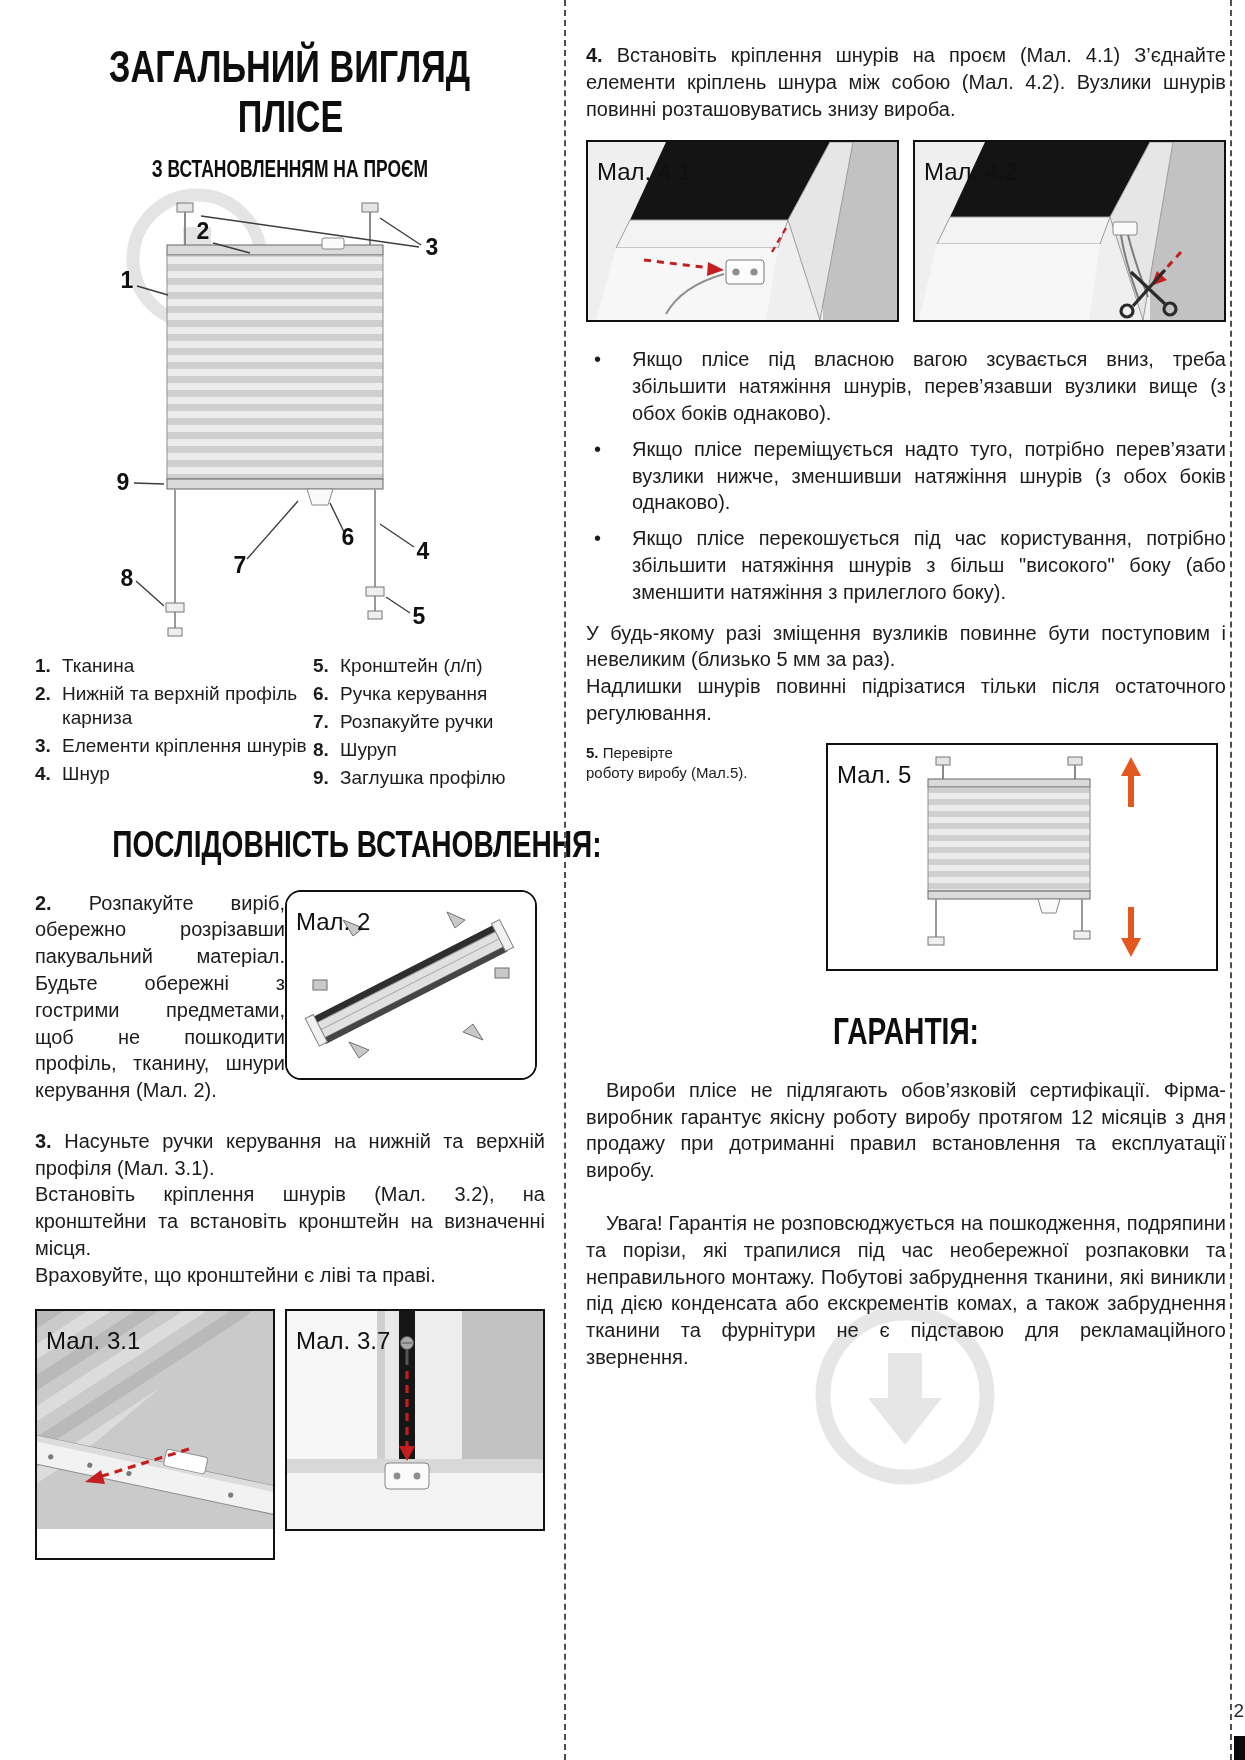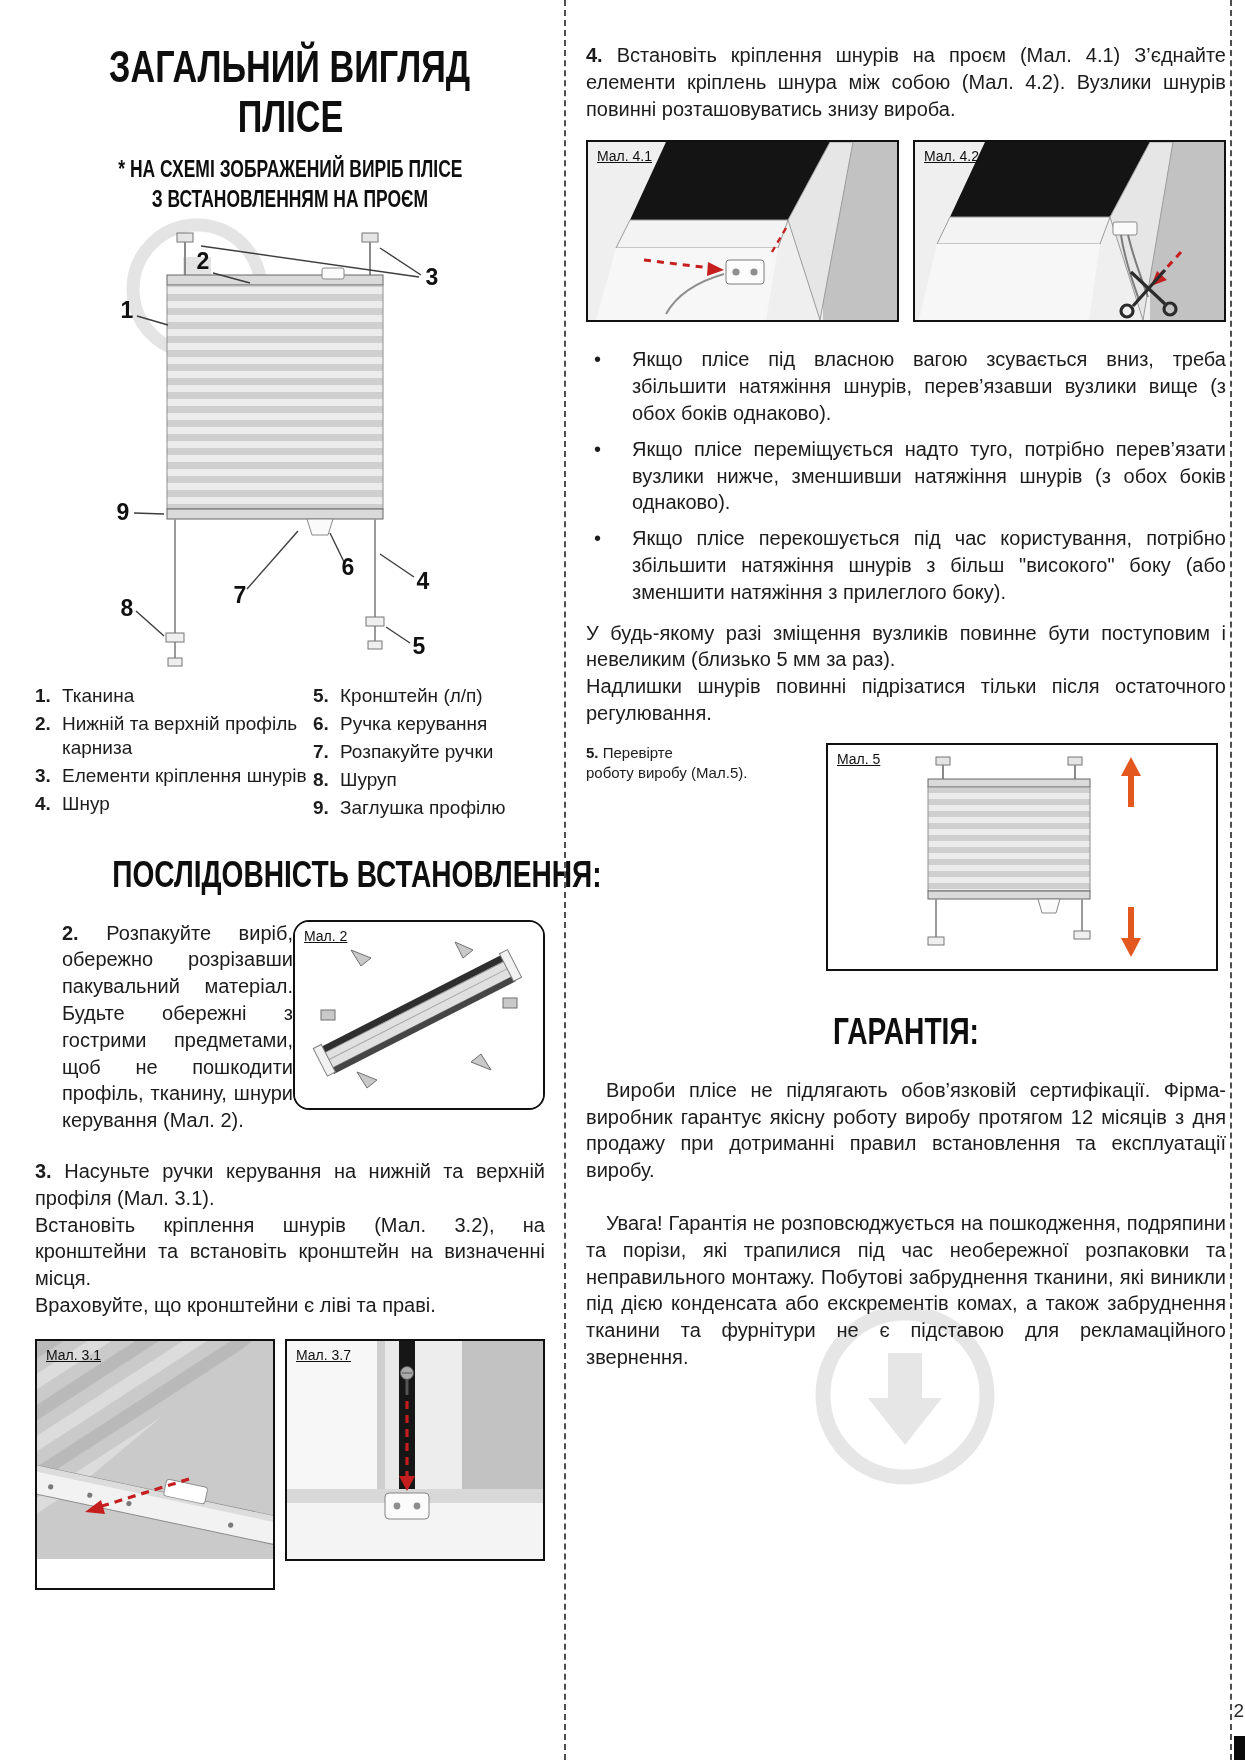--- a/index.html
+++ b/index.html
@@ -29,26 +29,26 @@
 
   .diagram-wrap { margin-top:4px; }
 
   .legend { display:flex; margin-top:8px; }
   .legend-col-a { width:278px; }
   .legend-col-b { width:232px; }
   .legend-item { display:flex; font-size:19px; line-height:1.26; margin-bottom:4px; }
   .legend-item .n { font-weight:700; width:27px; flex:none; }
   .legend-item .t { flex:1; }
 
-  .step2-row { display:flex; gap:0; margin-top:2px;margin-left:27px; }
+  .step2-row { display:flex; gap:0; margin-top:2px; }
   .step2-text { width:250px; }
   .step3-block { margin-top:24px; }
 
   .fig { position:relative; border:2px solid #101010; background:#fff; overflow:hidden; flex:none; }
-  .fig-label { position:absolute; top:6px; left:9px; font-size:14px; color:#101010; z-index:2; white-space:nowrap;text-decoration:underline; }
+  .fig-label { position:absolute; top:16px; left:9px; font-size:24px; color:#101010; z-index:2; white-space:nowrap; }
   .fig svg { display:block; }
   .fig2  { width:252px; height:190px;border-radius:16px; }
   .fig31 { width:240px; height:251px; }
   .fig32 { width:260px; height:222px; }
   .fig41, .fig42 { width:313px; height:182px; }
   .fig5  { width:392px; height:228px; }
 
   .figs3-row { display:flex; gap:10px; margin-top:20px; }
   .figs4-row { display:flex; justify-content:space-between; margin-top:18px; }
 
@@ -76,21 +76,20 @@
   <circle cx="100" cy="100" r="82" fill="none" stroke="#d2d2d2" stroke-width="15"></circle>
   <path d="M100 150 L63 103 h20 V58 h34 v45 h20 Z" fill="#d2d2d2"></path>
 </svg>
 
 <div class="col-left">
 
   <div class="hC title-line"><span>ЗАГАЛЬНИЙ ВИГЛЯД</span></div>
   <div class="hC title-line"><span>ПЛІСЕ</span></div>
 
   <div class="subtitle-wrap">
-    <div class="hC subtitle-line"><span>* НА СХЕМІ ЗОБРАЖЕНИЙ ВИРІБ ПЛІСЕ</span></div>
     <div class="hC subtitle-line"><span>З ВСТАНОВЛЕННЯМ НА ПРОЄМ</span></div>
   </div>
 
   <div class="diagram-wrap">
     <svg width="510" height="455" viewBox="0 0 510 455">
       <defs>
         <pattern id="pl-main" width="12" height="14" patternUnits="userSpaceOnUse">
           <rect width="12" height="7" fill="#ececec"></rect>
           <rect y="7" width="12" height="7" fill="#cfcfcf"></rect>
         </pattern>

